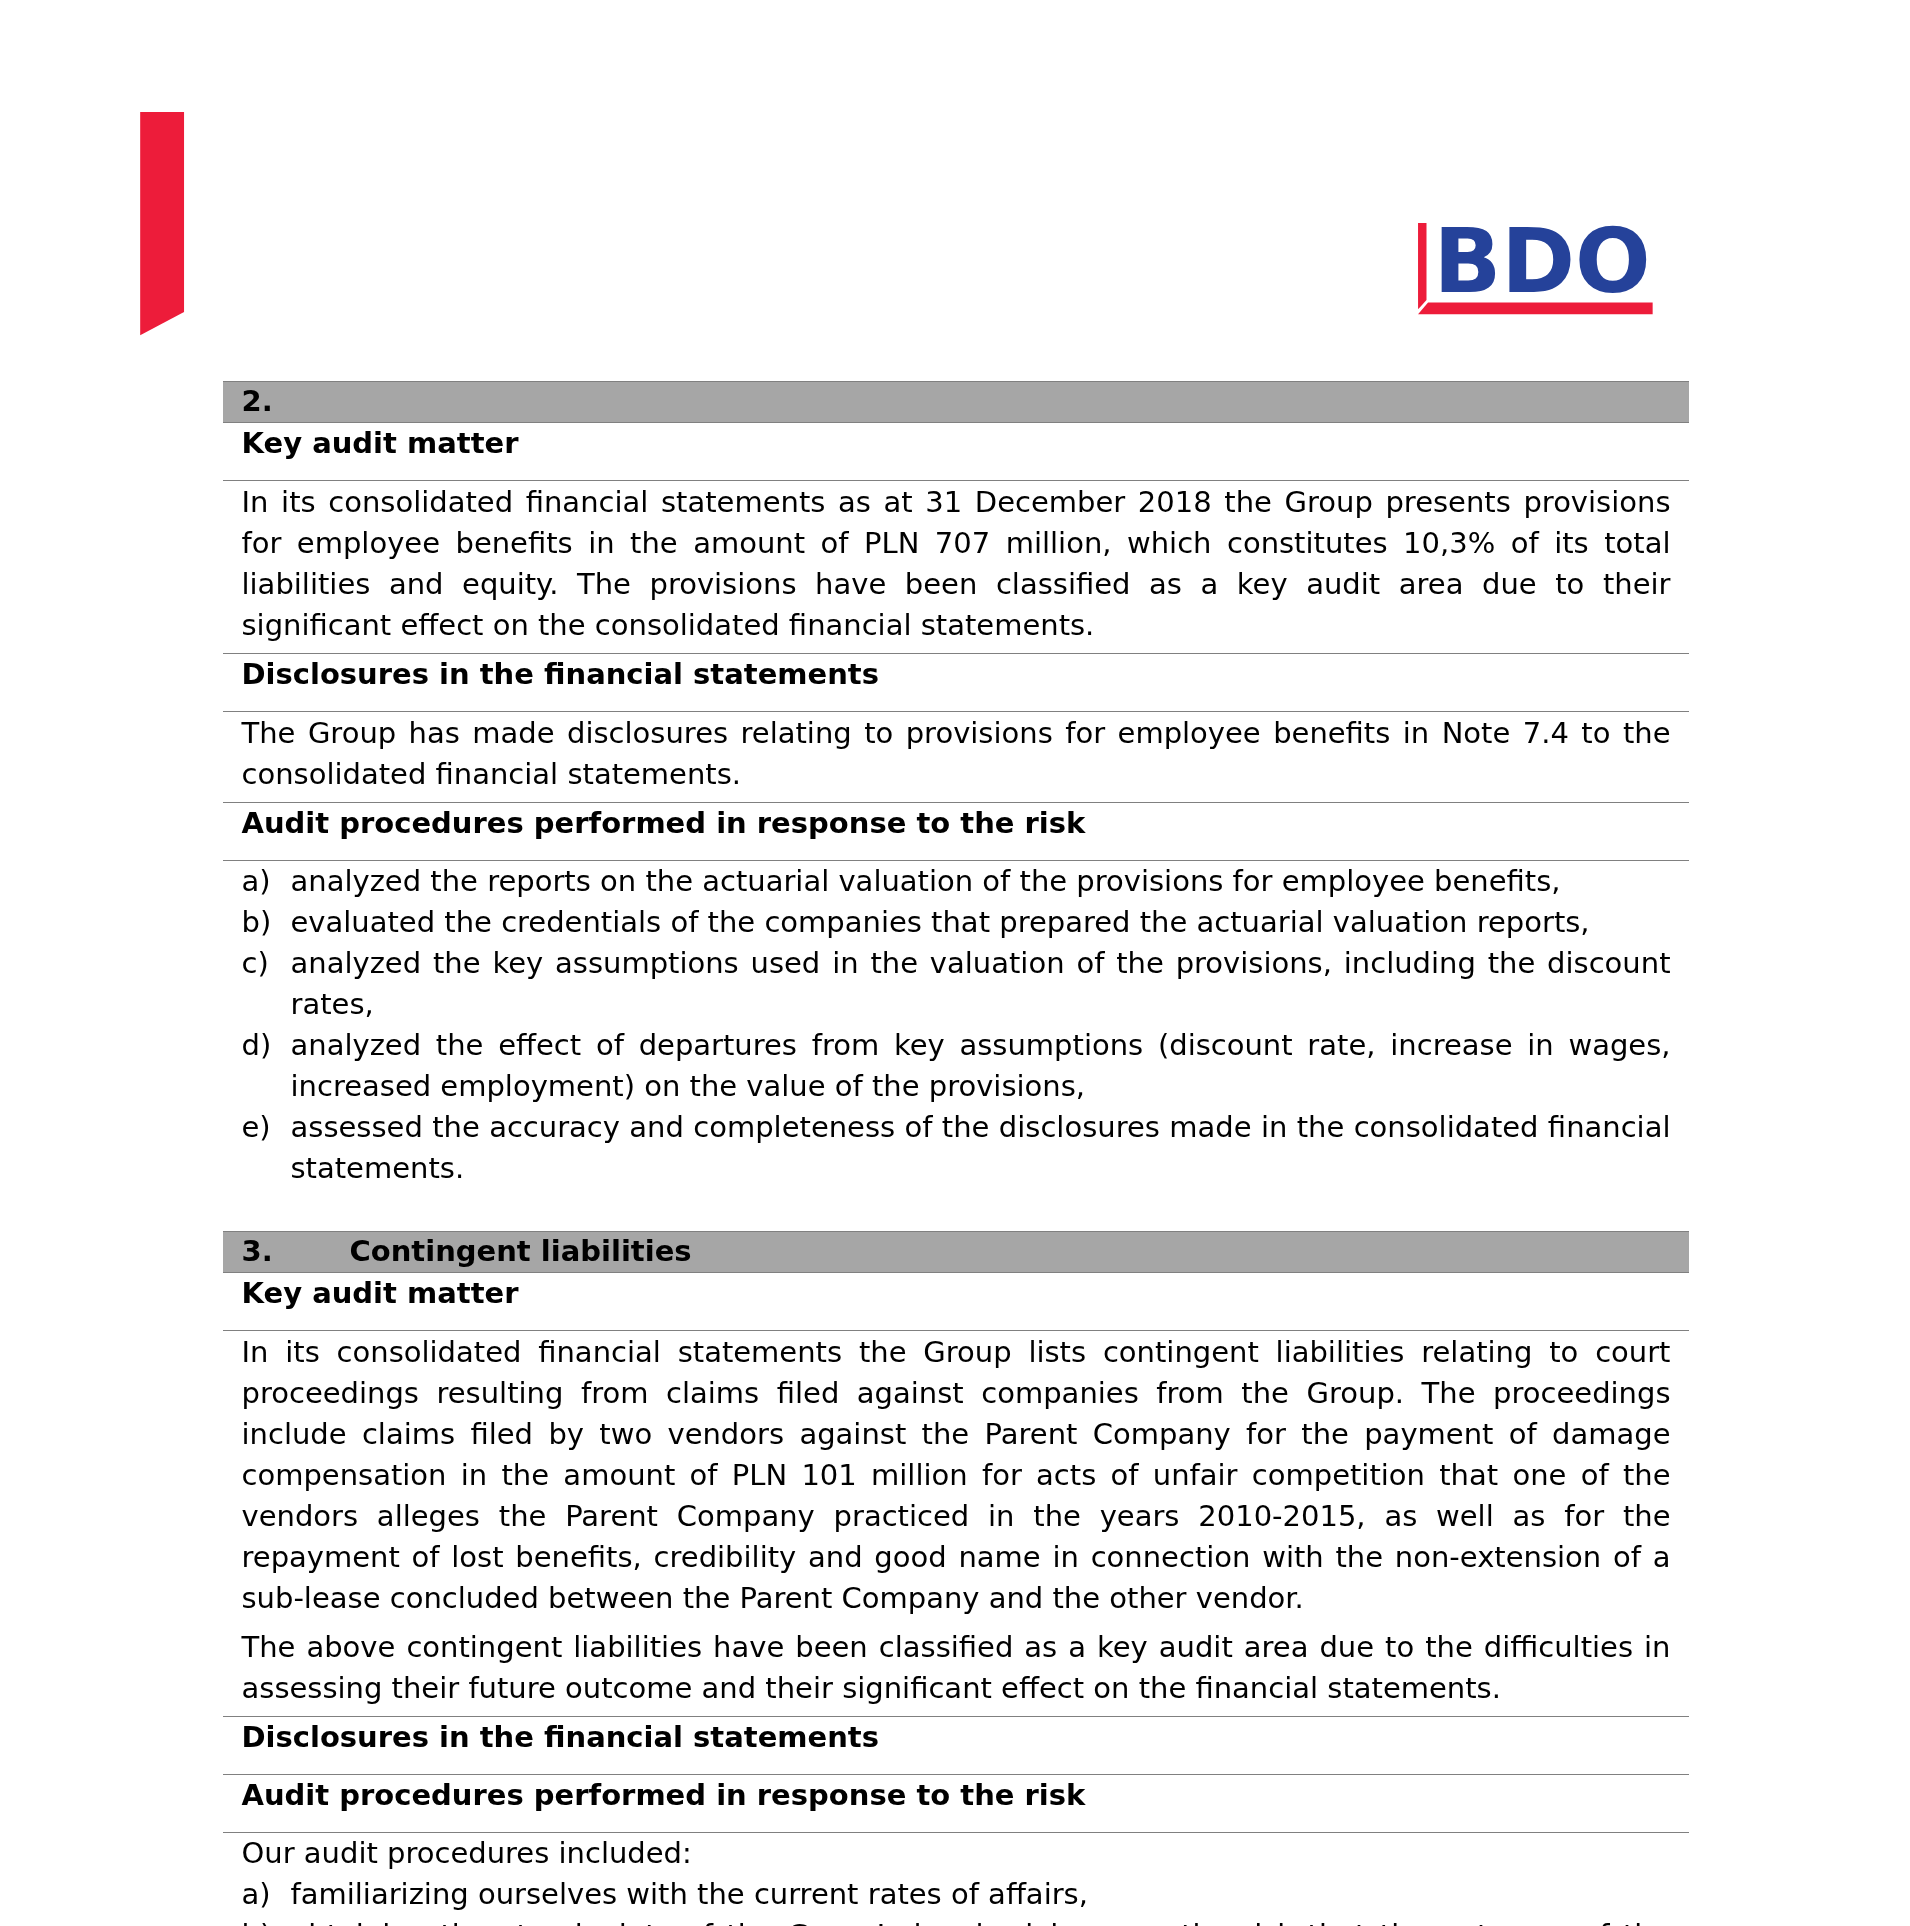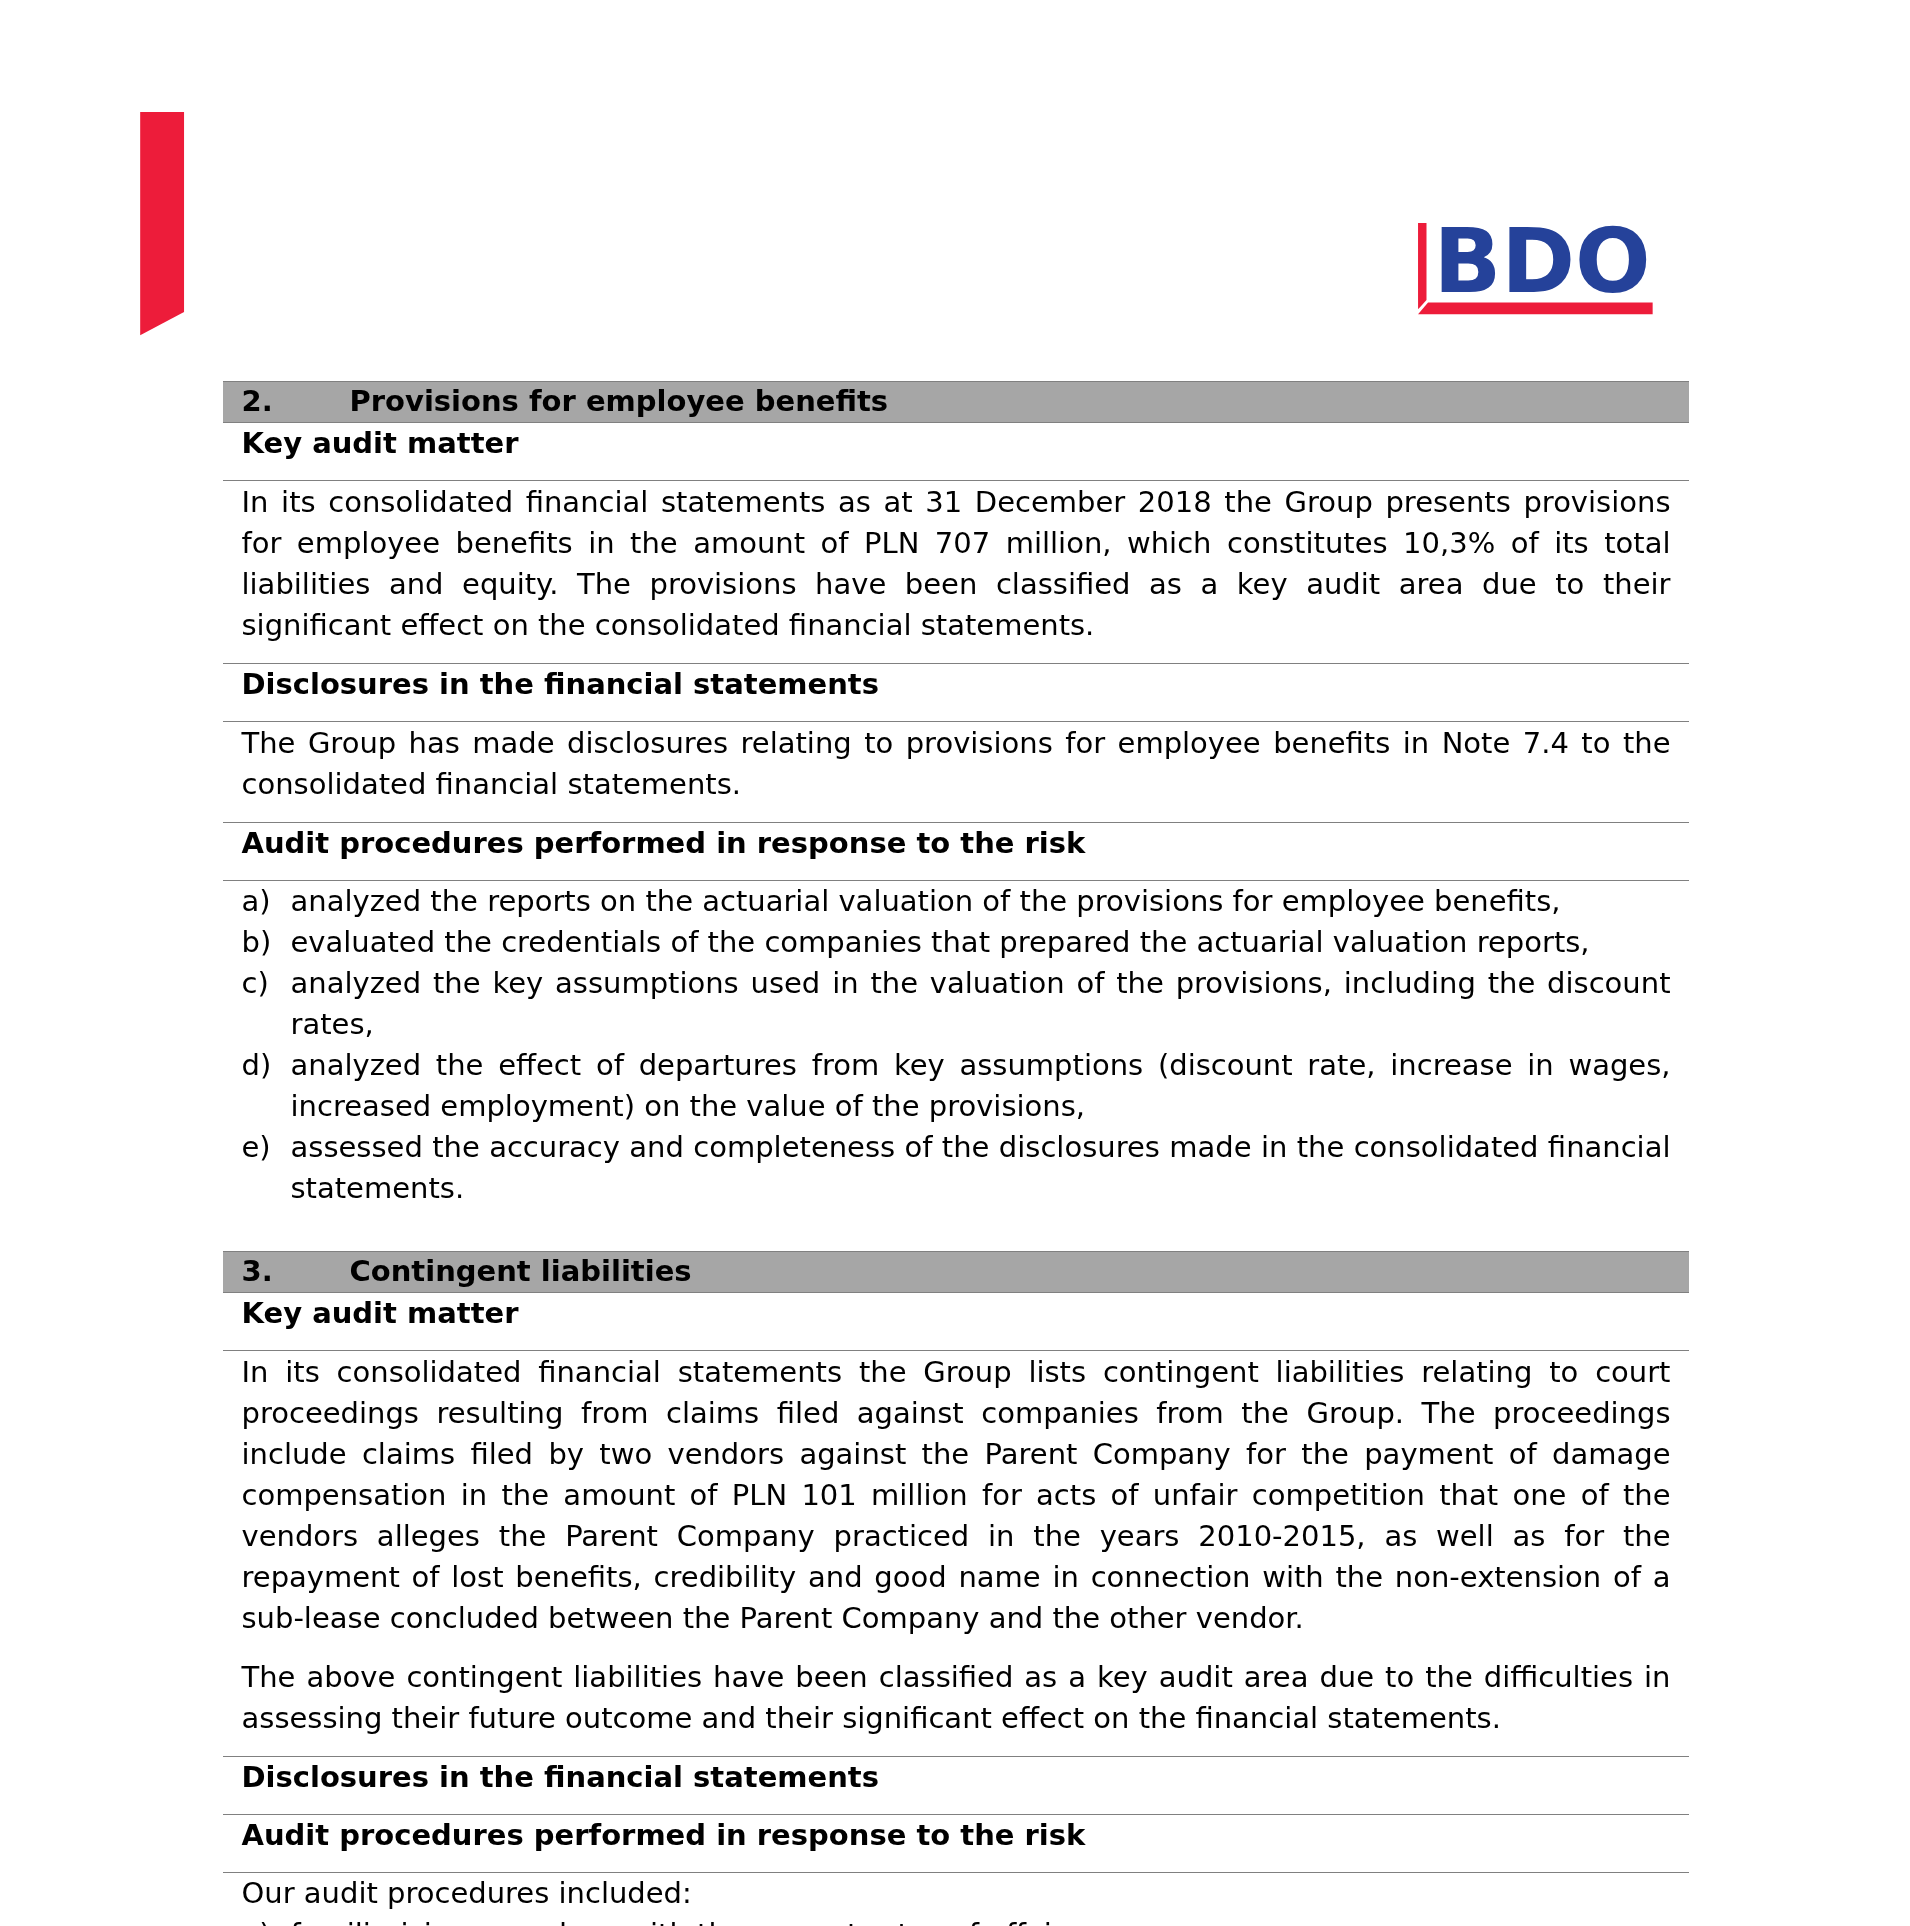--- a/index.html
+++ b/index.html
@@ -6,21 +6,21 @@
   body { width: 1910px; height: 2703px; position: relative; overflow: hidden;
          font-family: "DejaVu Sans", sans-serif; color: #000; }
   .red-bar { position: absolute; }
   .logo { position: absolute; left: 1418px; top: 223px; width: 277px; height: 100px; }
   .content { position: absolute; left: 223px; top: 381px; width: 1466px; }
   .row { box-sizing: border-box; padding: 0 18.5px; font-size: 29px; line-height: 41px; }
   .band { background: #a6a6a6; border-top: 1.9px solid #808080; border-bottom: 1.9px solid #808080;
           font-weight: bold; height: 42px; line-height: 39px; display: flex; }
   .band .num { width: 108px; }
   .sub { font-weight: bold; border-bottom: 1.9px solid #808080; height: 58px; line-height: 40px; }
-  .para { text-align: justify; text-align-last: left; border-bottom: 1.9px solid #808080; padding-top: 0.8px; padding-bottom: 17px; }
+  .para { text-align: justify; text-align-last: left; border-bottom: 1.9px solid #808080; padding-top: 0.8px; padding-bottom: 7px; }
   .para.no-border { border-bottom: none; }
   .plain { text-align: left; }
   .list-item { display: flex; text-align: justify; text-align-last: left; }
   .list-item .marker { width: 49px; flex: 0 0 49px; text-align: left; }
   .list-item .text { flex: 1; }
   .list-wrap { border-bottom: 1.9px solid #808080; padding-bottom: 1.5px; }
   .list-wrap.unbordered { border-bottom: none; }
   .spacer { height: 41px; }
 </style>
 </head>
@@ -34,21 +34,20 @@
   <polygon points="0,0 22,0 22,200 8,216 0,224" fill="#ED1C3A"></polygon>
   <polygon points="26,207 610,207 610,237 0,237" fill="#ED1C3A"></polygon>
   <text x="40" y="180" font-family="DejaVu Sans, sans-serif" font-weight="bold" font-size="230" fill="#25429A" textLength="565" lengthAdjust="spacingAndGlyphs">BDO</text>
 </svg>
 
 <div class="content">
 
   <div>
     <div class="row band">
       <span class="num">2.</span>
-      <span>Provisions for employee benefits</span>
     </div>
     <div class="row sub">Key audit matter</div>
     <div class="row para">In its consolidated financial statements as at 31 December 2018 the Group presents provisions for employee benefits in the amount of PLN 707 million, which constitutes 10,3% of its total liabilities and equity. The provisions have been classified as a key audit area due to their significant effect on the consolidated financial statements.</div>
     <div class="row sub">Disclosures in the financial statements</div>
     <div class="row para">The Group has made disclosures relating to provisions for employee benefits in Note 7.4 to the consolidated financial statements.</div>
     <div class="row sub">Audit procedures performed in response to the risk</div>
     <div class="list-wrap unbordered">
       <div class="row list-item">
         <span class="marker">a)</span>
         <span class="text">analyzed the reports on the actuarial valuation of the provisions for employee benefits,</span>

